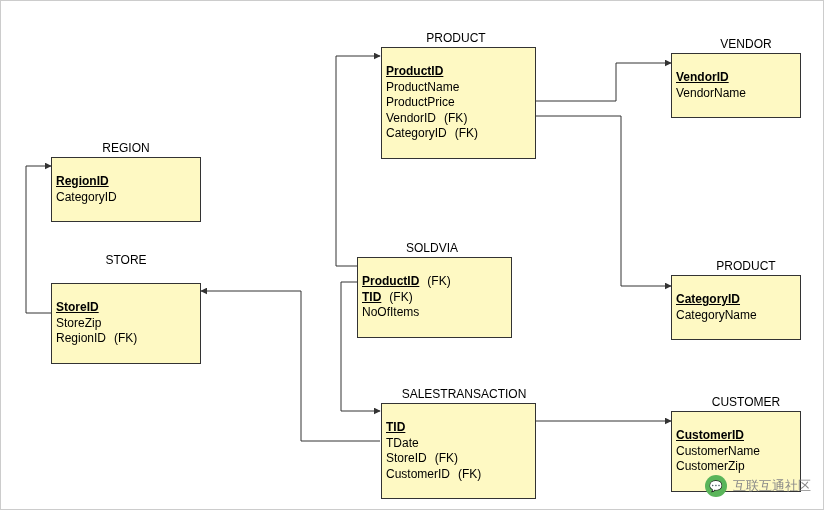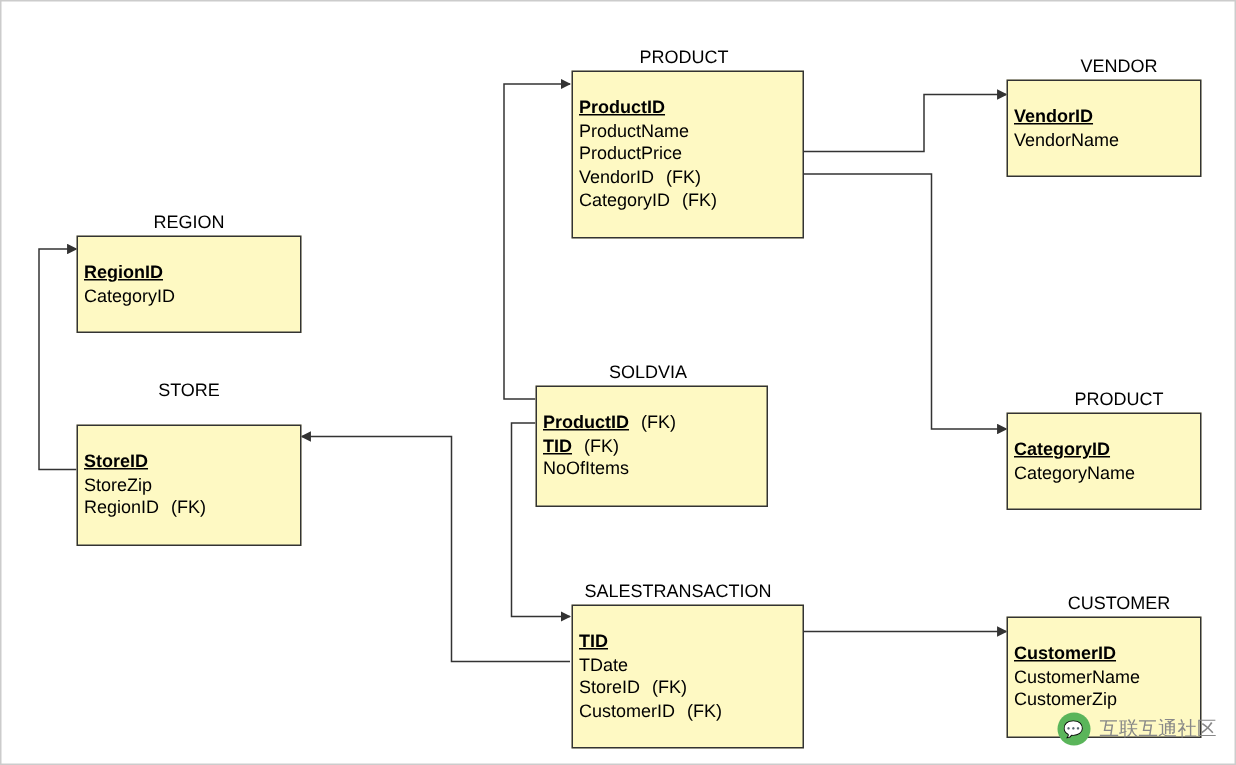--- a/index.html
+++ b/index.html
@@ -122,21 +122,21 @@
     <div class="attr"><span class="name">CategoryName</span></div>
   </div>
 
   <div class="entity-title" style="left:356px; top:240px;">SOLDVIA</div>
   <div class="entity" style="left:356px; top:256px; width:155px;">
     <div class="attr pk fk"><span class="name">ProductID</span><span class="tag">(FK)</span></div>
     <div class="attr pk fk"><span class="name">TID</span><span class="tag">(FK)</span></div>
     <div class="attr"><span class="name">NoOfItems</span></div>
   </div>
 
-  <div class="entity-title" style="left:376px; top:386px;">SALESTRANSACTION</div>
+  <div class="entity-title" style="left:388px; top:386px;">SALESTRANSACTION</div>
   <div class="entity" style="left:380px; top:402px; width:155px;">
     <div class="attr pk"><span class="name">TID</span></div>
     <div class="attr"><span class="name">TDate</span></div>
     <div class="attr fk"><span class="name">StoreID</span><span class="tag">(FK)</span></div>
     <div class="attr fk"><span class="name">CustomerID</span><span class="tag">(FK)</span></div>
   </div>
 
   <div class="entity-title" style="left:670px; top:394px;">CUSTOMER</div>
   <div class="entity" style="left:670px; top:410px; width:130px;">
     <div class="attr pk"><span class="name">CustomerID</span></div>

